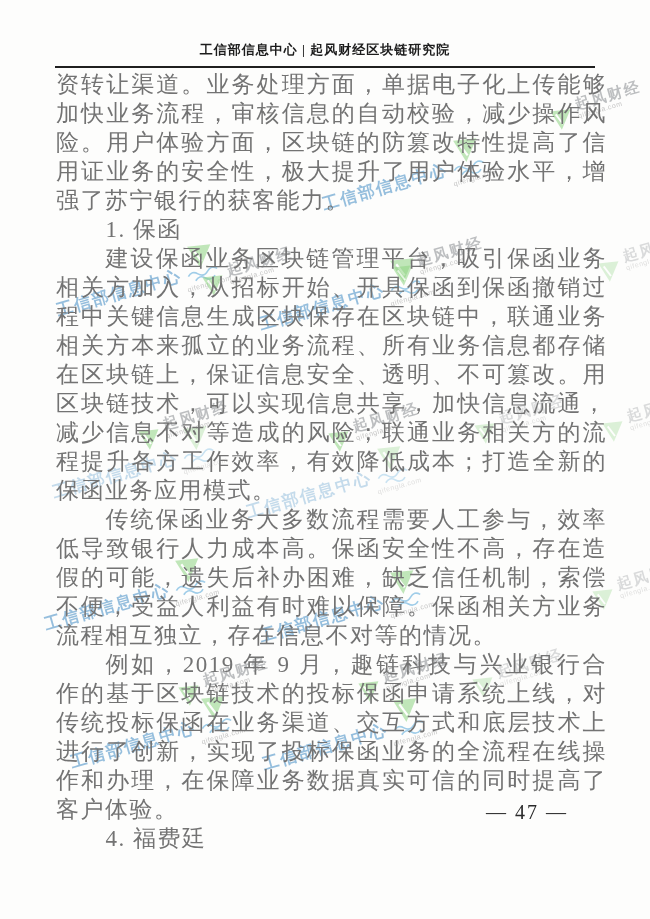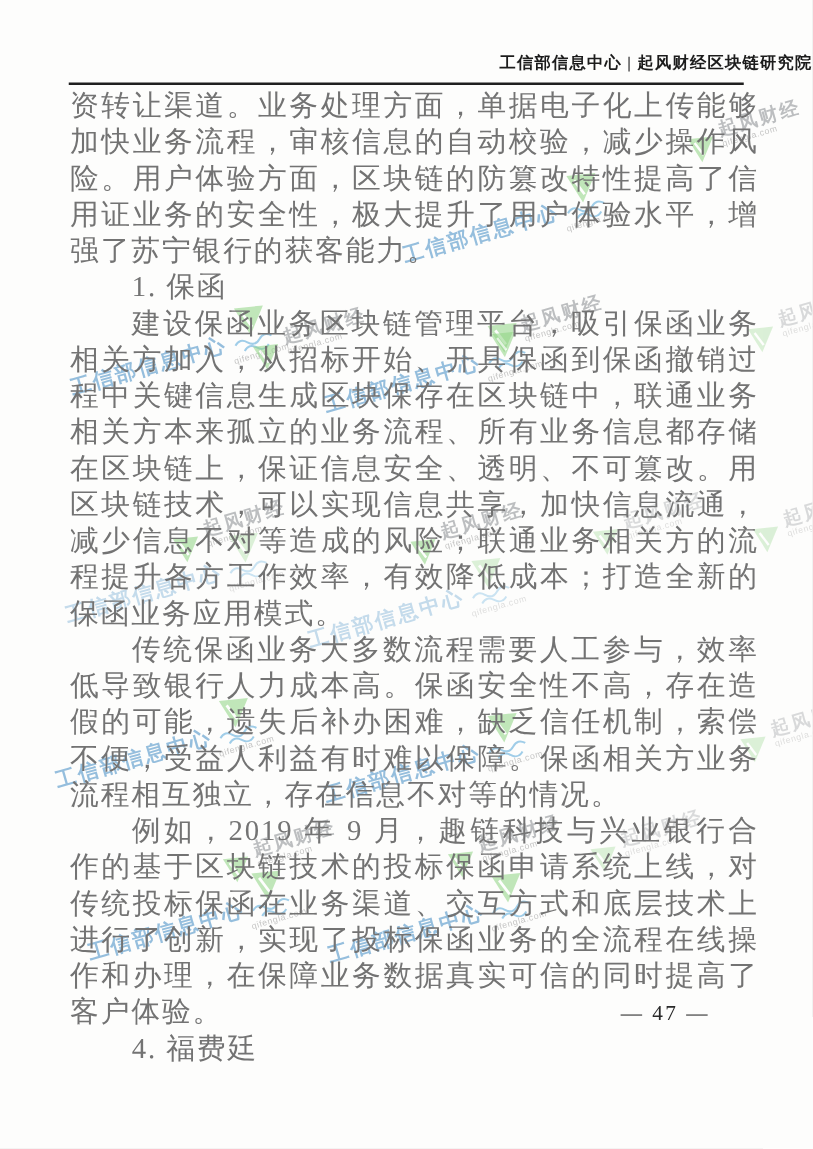--- a/index.html
+++ b/index.html
@@ -7,21 +7,21 @@
     position:relative;
     width:650px;height:919px;
     margin:0 auto;
     background:#fdfdfc;
     overflow:hidden;
     font-family:"Liberation Serif","DejaVu Serif",serif;
   }
   
   .header{
     position:absolute;top:41px;left:0;right:0;
-    text-align:right;
+    text-align:center;
     font-size:13px;font-weight:bold;color:#1c1c1c;
     letter-spacing:1px;
     z-index:2;
   }
   .rule{
     position:absolute;top:66px;left:55px;right:55px;
     border-top:2px solid #1f1f1f;
     z-index:2;
   }
   
@@ -32,21 +32,21 @@
     font-size:23px;line-height:29px;
     letter-spacing:1.5px;
     text-align:justify;
     text-justify:inter-character;
   }
   .para{margin:0;}
   .para.indent{text-indent:2.15em;}
   
   .footer{
     position:absolute;top:801px;right:82px;
-    font-size:17px;color:#2a2a2a;
+    font-size:20px;color:#2a2a2a;
     letter-spacing:2px;
     z-index:2;
   }
   
   .wm-layer{position:absolute;inset:0;z-index:1;pointer-events:none;}
   .wm{
     position:absolute;
     display:flex;align-items:flex-start;
     transform:rotate(-16deg);
     white-space:nowrap;

